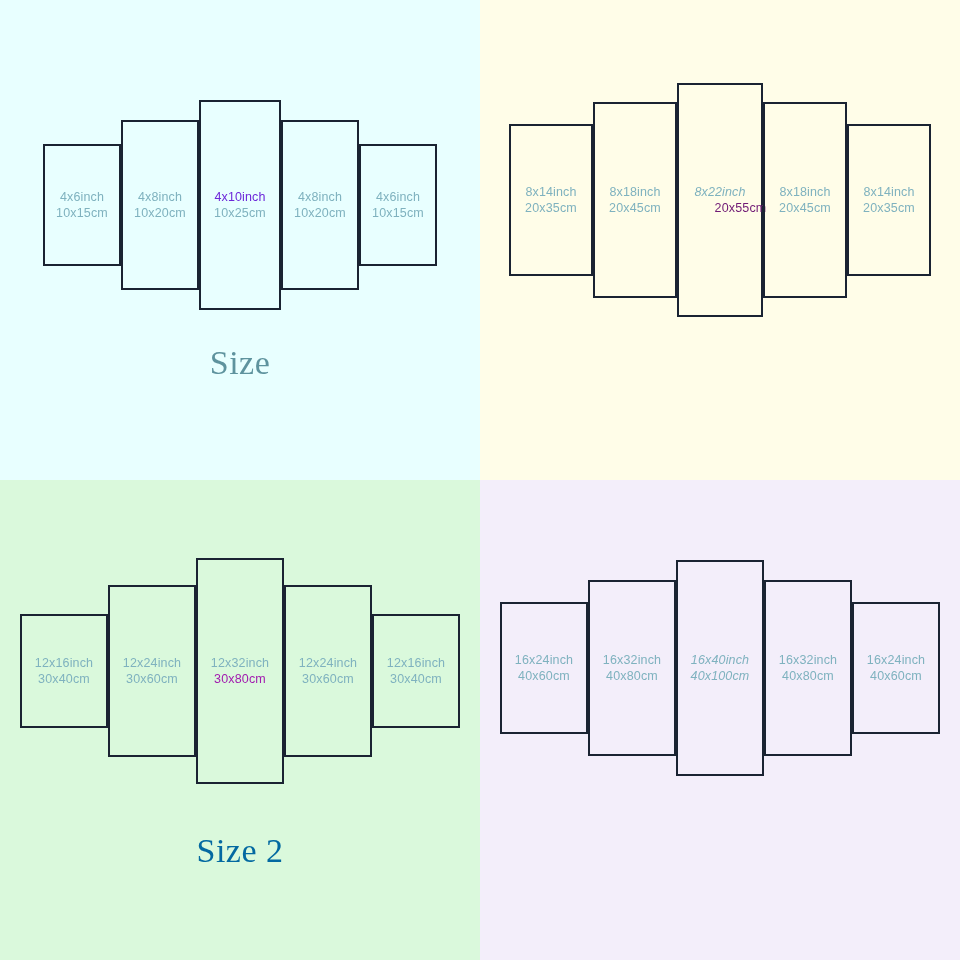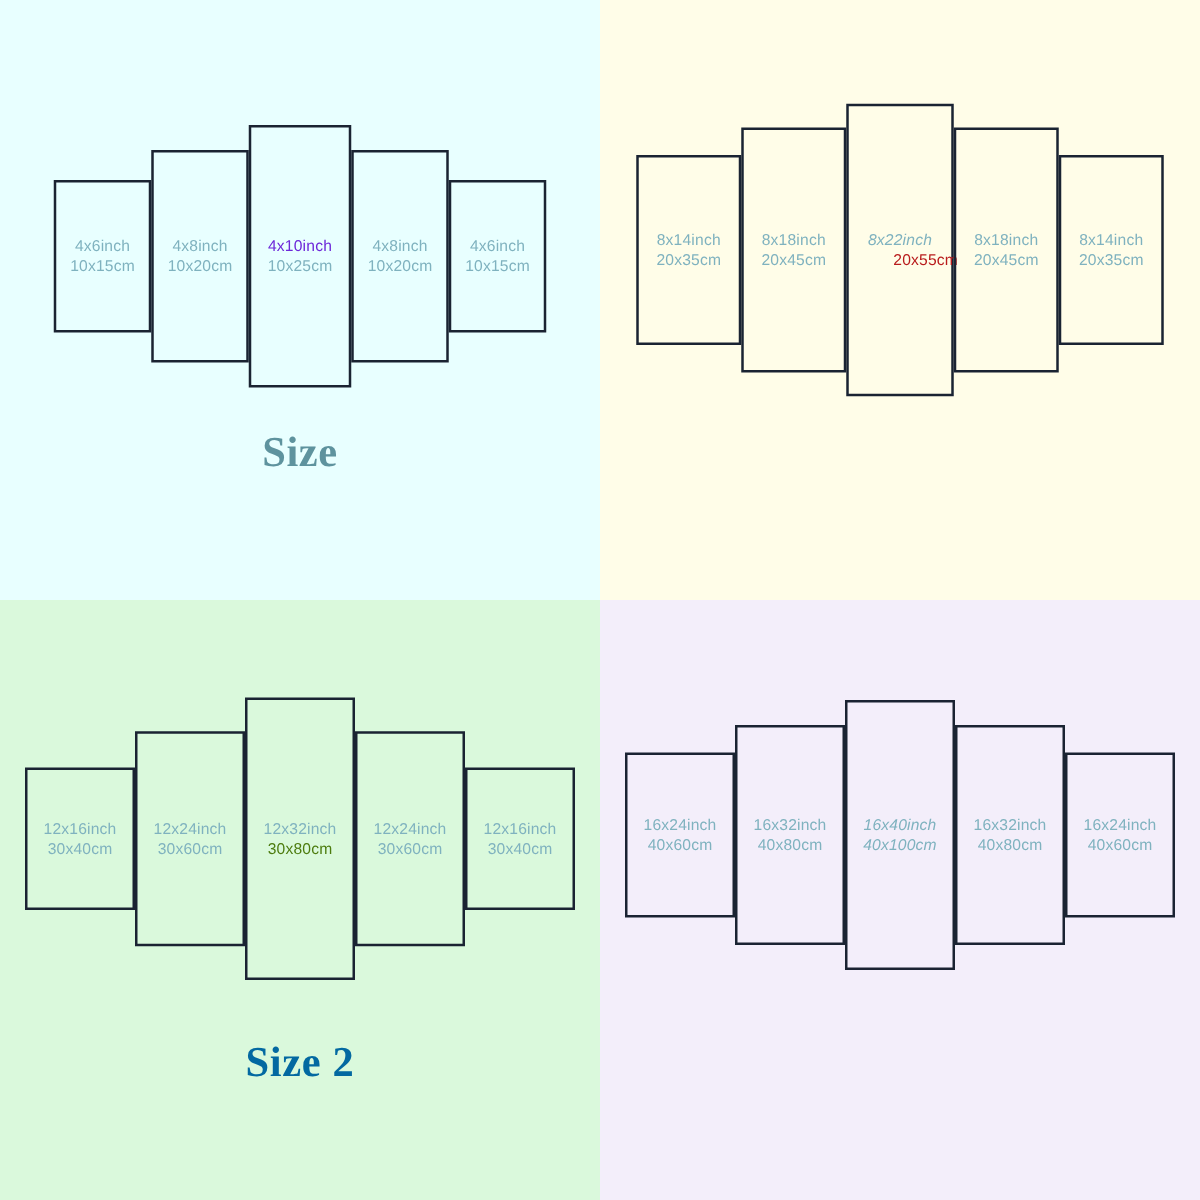--- a/index.html
+++ b/index.html
@@ -50,21 +50,21 @@
     font-size:12.5px;
     line-height:16px;
     letter-spacing:0.15px;
     text-align:center;
   }
   .quad-title{
     position:absolute;
     left:0;right:0;
     text-align:center;
     font-family:"Liberation Serif",serif;
-    font-weight:bold;
+    font-weight:normal;
     font-size:34px;
     letter-spacing:0.5px;
     color:#5e939e;
     white-space:nowrap;
   }
   
   .q-tl .panels{top:0;height:410px;}
   .q-tl .quad-title{top:344px;}
 
   .q-tr .panels{top:0;height:400px;}
@@ -111,21 +111,21 @@
       <div class="panel" style="width: 84px; height: 152px; border-color: rgb(26, 35, 50);">
         <span class="panel-line" style="color: rgb(127, 178, 191);">8x14inch</span>
         <span class="panel-line" style="color: rgb(127, 178, 191);">20x35cm</span>
       </div>
       <div class="panel" style="width: 84px; height: 196px; border-color: rgb(26, 35, 50);">
         <span class="panel-line" style="color: rgb(127, 178, 191);">8x18inch</span>
         <span class="panel-line" style="color: rgb(127, 178, 191);">20x45cm</span>
       </div>
       <div class="panel" style="width: 86px; height: 234px; border-color: rgb(26, 35, 50);">
         <span class="panel-line" style="color: rgb(127, 178, 191); font-style: italic;">8x22inch</span>
-        <span class="panel-line" style="color: #b91c1c; margin-left: 41px;">20x55cm</span>
+        <span class="panel-line" style="color: #701a75; margin-left: 41px;">20x55cm</span>
       </div>
       <div class="panel" style="width: 84px; height: 196px; border-color: rgb(26, 35, 50);">
         <span class="panel-line" style="color: rgb(127, 178, 191);">8x18inch</span>
         <span class="panel-line" style="color: rgb(127, 178, 191);">20x45cm</span>
       </div>
       <div class="panel" style="width: 84px; height: 152px; border-color: rgb(26, 35, 50);">
         <span class="panel-line" style="color: rgb(127, 178, 191);">8x14inch</span>
         <span class="panel-line" style="color: rgb(127, 178, 191);">20x35cm</span>
       </div>
     </div>
@@ -137,21 +137,21 @@
       <div class="panel" style="width: 88px; height: 114px; border-color: rgb(26, 35, 50);">
         <span class="panel-line" style="color: rgb(127, 178, 191);">12x16inch</span>
         <span class="panel-line" style="color: rgb(127, 178, 191);">30x40cm</span>
       </div>
       <div class="panel" style="width: 88px; height: 172px; border-color: rgb(26, 35, 50);">
         <span class="panel-line" style="color: rgb(127, 178, 191);">12x24inch</span>
         <span class="panel-line" style="color: rgb(127, 178, 191);">30x60cm</span>
       </div>
       <div class="panel" style="width: 88px; height: 226px; border-color: rgb(26, 35, 50);">
         <span class="panel-line" style="color: rgb(127, 178, 191);">12x32inch</span>
-        <span class="panel-line" style="color: #4d7c0f;">30x80cm</span>
+        <span class="panel-line" style="color: #a21caf;">30x80cm</span>
       </div>
       <div class="panel" style="width: 88px; height: 172px; border-color: rgb(26, 35, 50);">
         <span class="panel-line" style="color: rgb(127, 178, 191);">12x24inch</span>
         <span class="panel-line" style="color: rgb(127, 178, 191);">30x60cm</span>
       </div>
       <div class="panel" style="width: 88px; height: 114px; border-color: rgb(26, 35, 50);">
         <span class="panel-line" style="color: rgb(127, 178, 191);">12x16inch</span>
         <span class="panel-line" style="color: rgb(127, 178, 191);">30x40cm</span>
       </div>
     </div>

